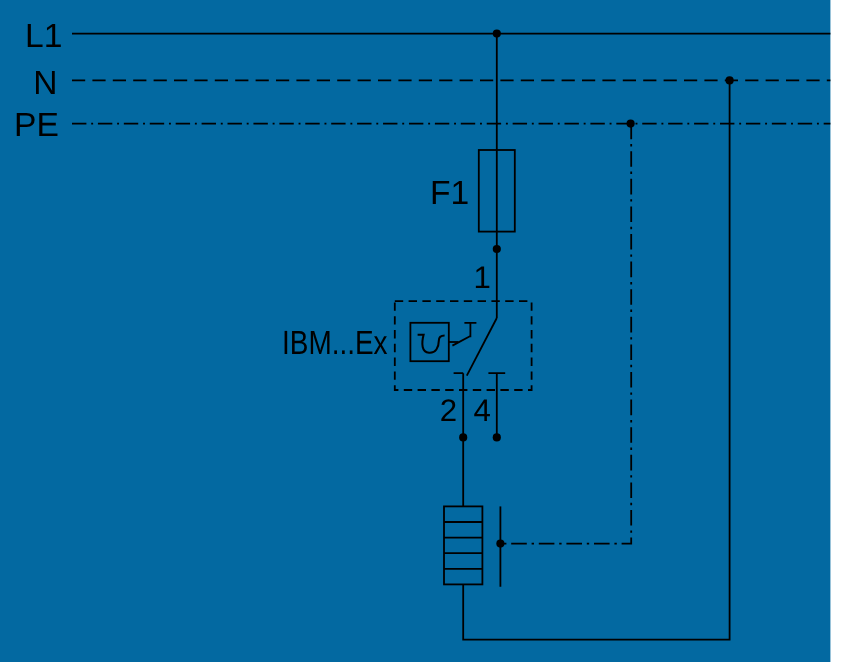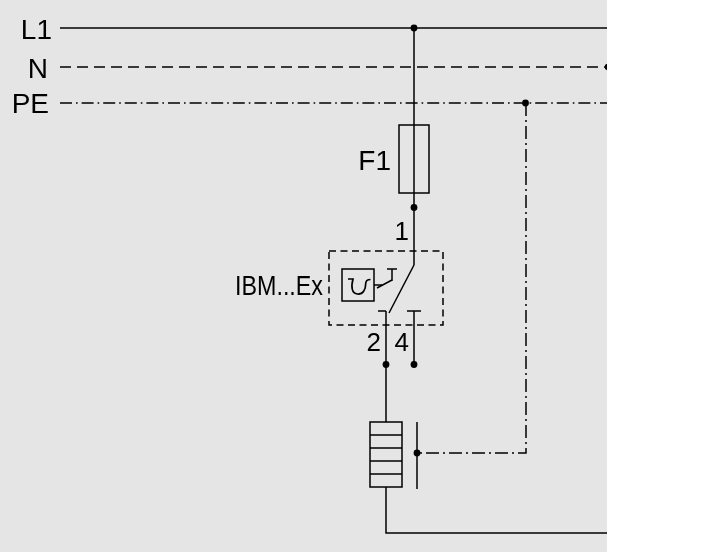--- a/index.html
+++ b/index.html
@@ -1,23 +1,23 @@
 <!DOCTYPE html>
 <html><head>
 <meta charset="utf-8">
 <style>
   html, body {
     margin: 0;
     padding: 0;
     background: #ffffff;
   }
   .page {
-    width: 607px;
+    width: 692px;
     height: 552px;
-    background: #e5e5e5;
+    background: #0369a1;
     position: relative;
     overflow: hidden;
   }
   svg { display: block; }
   .ln {
     stroke: #000000;
     stroke-width: 1.5;
     fill: none;
     stroke-linecap: butt;
   }

